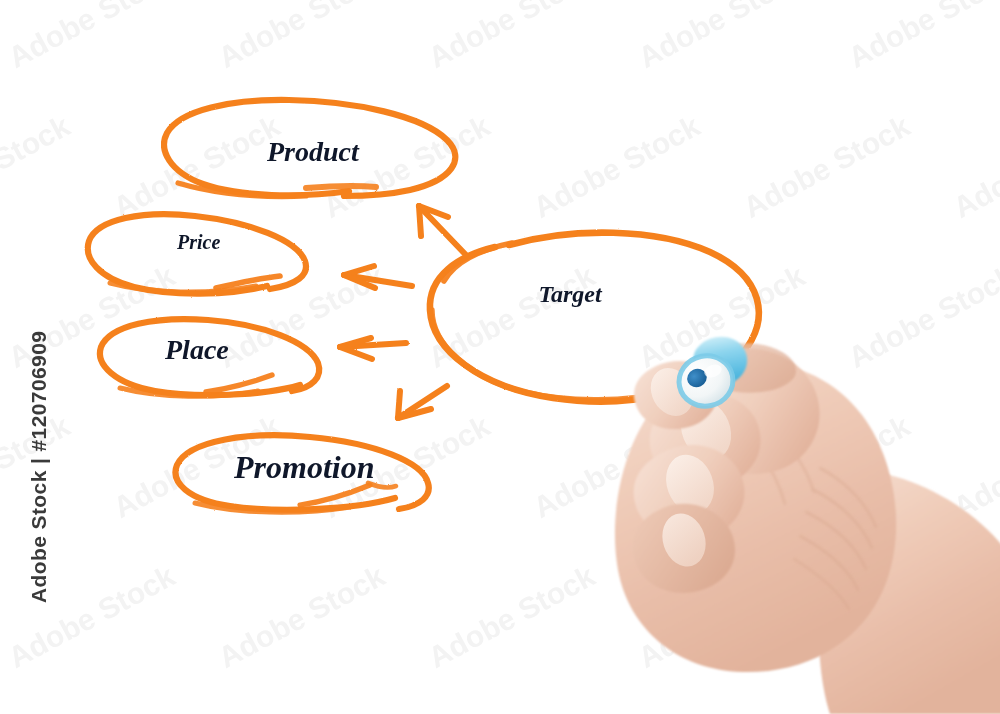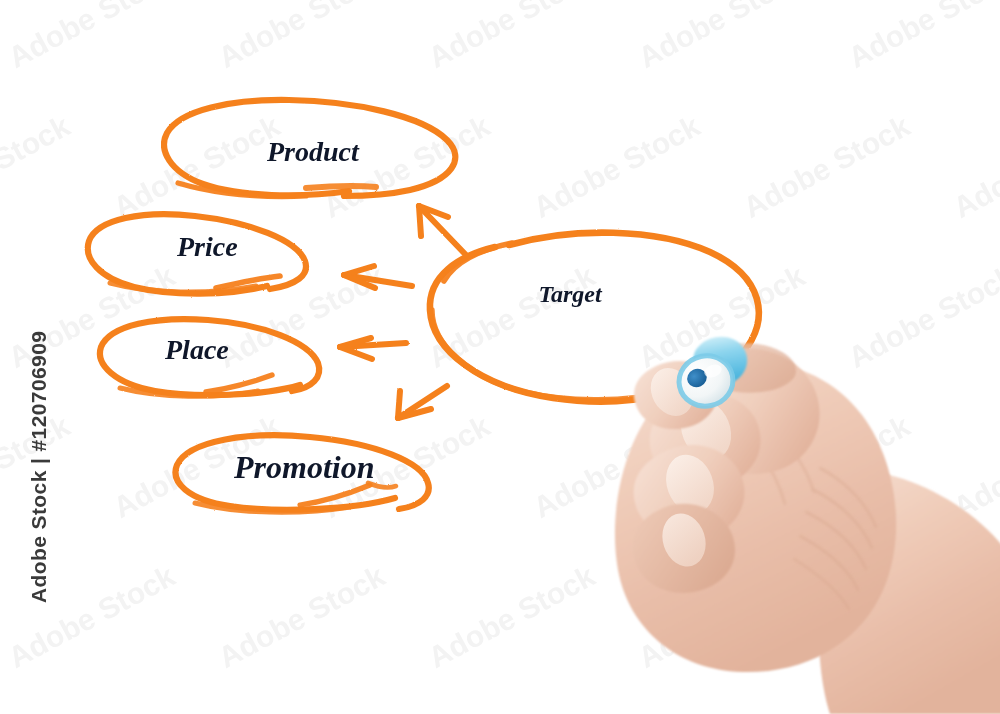--- a/index.html
+++ b/index.html
@@ -51,21 +51,21 @@
     z-index: 4;
     color: #0f172a;
     font-family: "Liberation Serif", serif;
     font-weight: bold;
     font-style: italic;
     white-space: nowrap;
     text-align: center;
     user-select: none;
   }
   #label-product  { left: 267px; top: 136px; font-size: 28px; }
-  #label-price    { left: 177px; top: 231px; font-size: 28px; font-style: italic; }
+  #label-price    { left: 177px; top: 231px; font-size: 20px; font-style: italic; }
   #label-place    { left: 165px; top: 334px; font-size: 28px; }
   #label-promotion{ left: 234px; top: 449px; font-size: 32px; }
   #label-target {
     left: 470px; top: 277px;
     font-size: 24px;
     line-height: 35px;
     width: 200px;
     text-align: center;
   }
 

